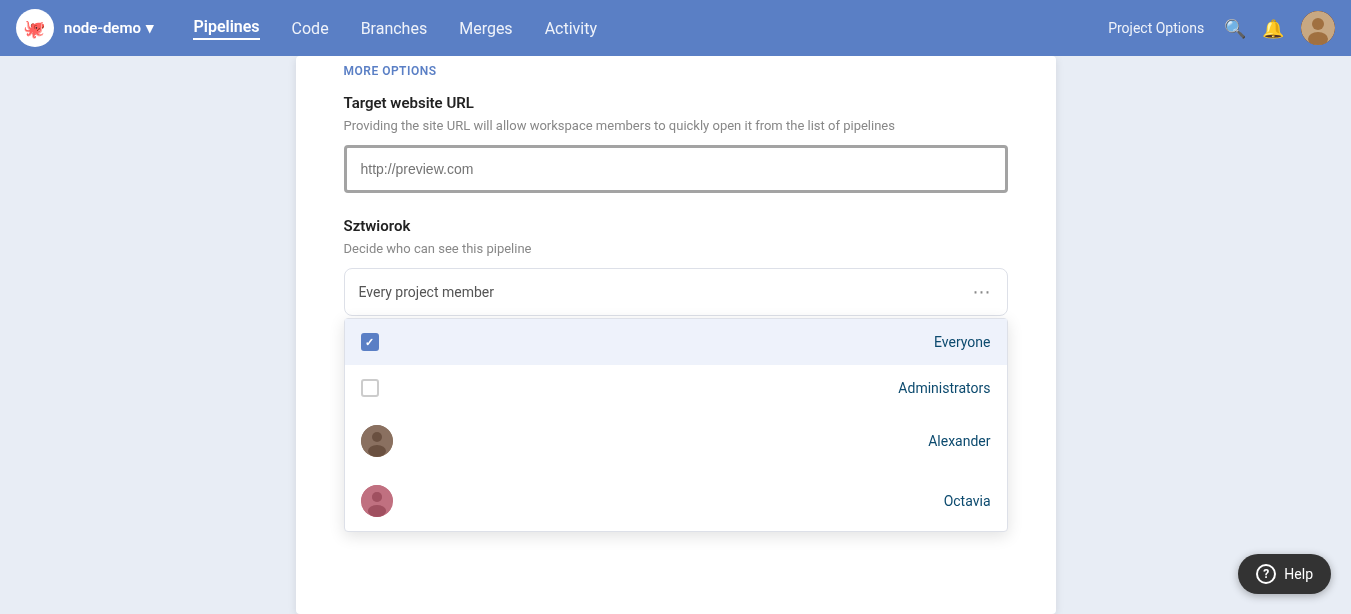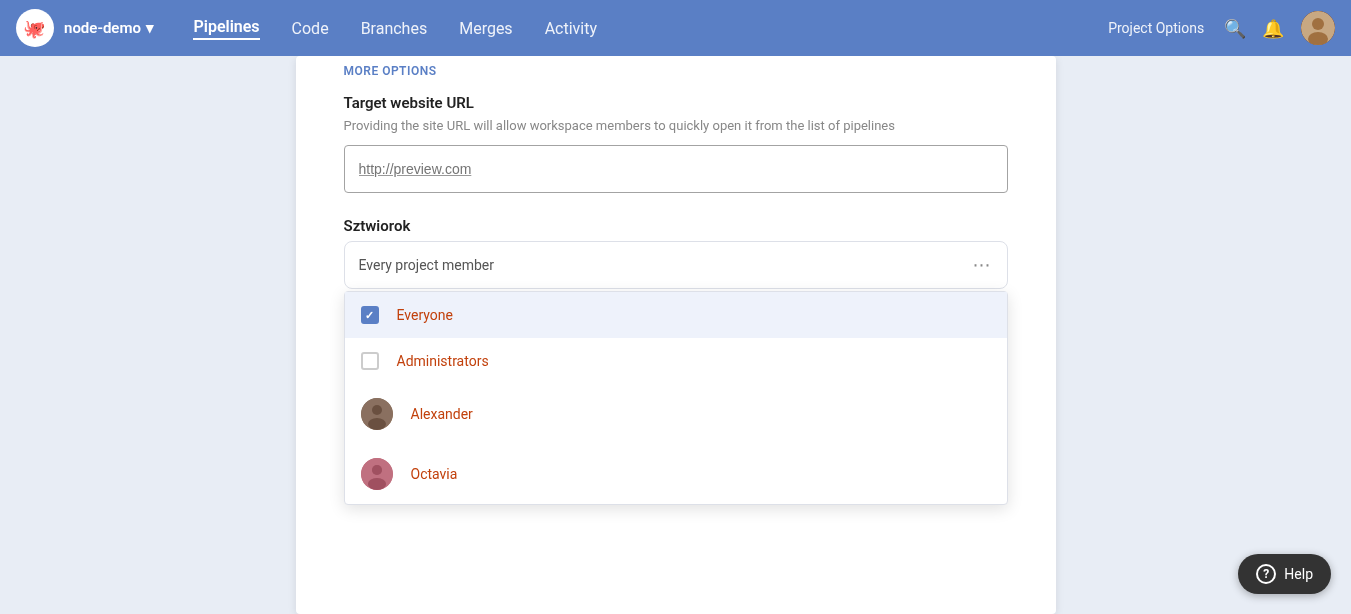--- a/index.html
+++ b/index.html
@@ -136,28 +136,27 @@
     .field-description {
       font-size: 13px;
       color: #888;
       margin-bottom: 12px;
     }
 
     
     .url-input {
       width: 100%;
       height: 48px;
-      border: 1px solid #a3a3a3;
+      border: 3px solid #a3a3a3;
       border-radius: 4px;
       padding: 0 14px;
       font-size: 14px;
       color: #999;
       outline: none;
       background: white;
-      text-decoration: underline;
     }
 
     
     .visibility-select {
       width: 100%;
       height: 48px;
       border: 1px solid #dde0e8;
       border-radius: 8px;
       padding: 0 14px;
       font-size: 14px;
@@ -188,21 +187,22 @@
       box-shadow: 0 4px 16px rgba(0,0,0,0.12);
       z-index: 200;
     }
     .dropdown-item {
       display: flex;
       align-items: center;
       padding: 14px 16px;
       cursor: pointer;
       gap: 18px;
       font-size: 14px;
-      color: #c2410c;
+      color: #0c4a6e;
+      justify-content: space-between;
     }
     .dropdown-item.selected {
       background: #eef2fb;
     }
     .checkbox {
       width: 18px;
       height: 18px;
       border: 2px solid #5a7fc5;
       border-radius: 3px;
       display: flex;
@@ -359,20 +359,21 @@
     <a class="more-options-link">MORE OPTIONS</a>
 
     <div class="field-group">
       <div class="field-label">Target website URL</div>
       <div class="field-description">Providing the site URL will allow workspace members to quickly open it from the list of pipelines</div>
       <input class="url-input" type="text" value="" placeholder="http://preview.com" style="">
     </div>
 
     <div class="field-group">
       <div class="field-label">Sztwiorok</div>
+      <div class="field-description">Decide who can see this pipeline</div>
 
       <div style="position: relative;">
         <div class="visibility-select">
           <span>Every project member</span>
           <span class="dots">⋯</span>
         </div>
 
         <div class="dropdown">
 
           <div class="dropdown-item selected">

